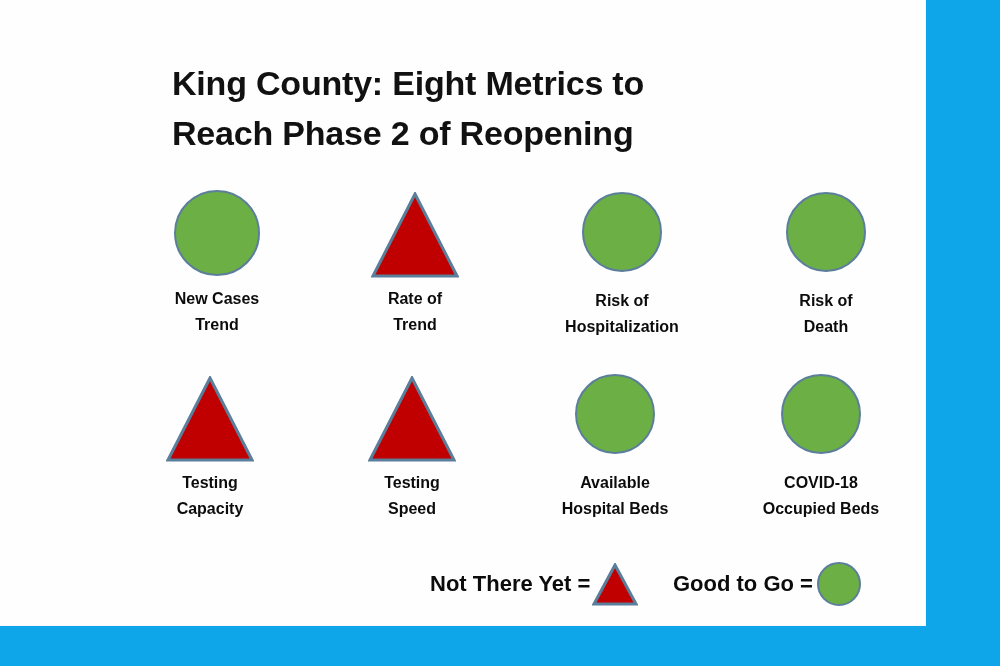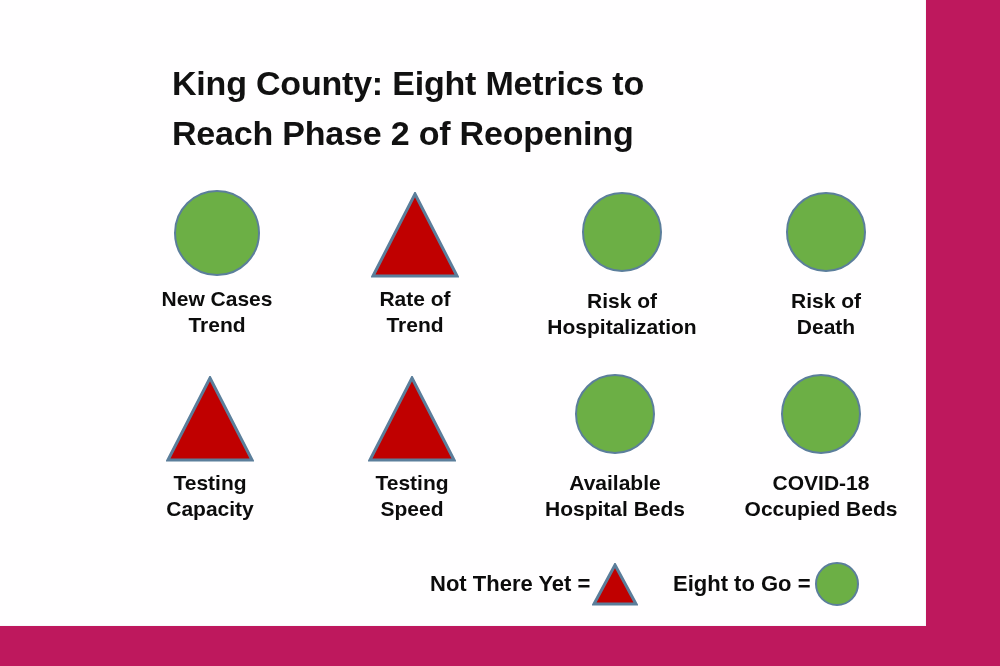--- a/index.html
+++ b/index.html
@@ -10,21 +10,21 @@
   }
   body {
     font-family: "Liberation Sans", sans-serif;
     -webkit-font-smoothing: antialiased;
   }
 
   #slide {
     position: relative;
     width: 1000px;
     height: 666px;
-    background: #be185d;
+    background: #0ea5e9;
     overflow: hidden;
   }
 
   
   #slide-canvas {
     position: absolute;
     left: 0;
     top: 0;
     width: 925px;
     height: 625px;
@@ -75,21 +75,21 @@
     left: 50%;
     top: 4px;
     transform: translateX(-50%);
     width: 88px;
     height: 86px;
   }
   .triangle svg { display: block; width: 100%; height: 100%; }
 
   .metric-label {
     margin-top: 6px;
-    font-size: 21px;
+    font-size: 16px;
     font-weight: bold;
     line-height: 25.5px;
     color: #0c0c0c;
     white-space: pre-line;
   }
 
   
   #legend {
     position: absolute;
     left: 430px;
@@ -219,19 +219,19 @@
     <div class="legend-group" id="legend-not-there">
       <span class="legend-text">Not There Yet =</span>
       <span class="legend-triangle">
         <svg viewBox="0 0 46 43" preserveAspectRatio="none" aria-hidden="true">
           <polygon points="23,2 44,41 2,41" fill="#C00000" stroke="#5B7E9B" stroke-width="3" stroke-linejoin="miter"></polygon>
         </svg>
       </span>
     </div>
 
     <div class="legend-group" id="legend-good-to-go">
-      <span class="legend-text">Eight to Go =</span>
+      <span class="legend-text">Good to Go =</span>
       <span class="legend-circle"></span>
     </div>
 
   </div>
 
 </div>
 
 </body></html>

